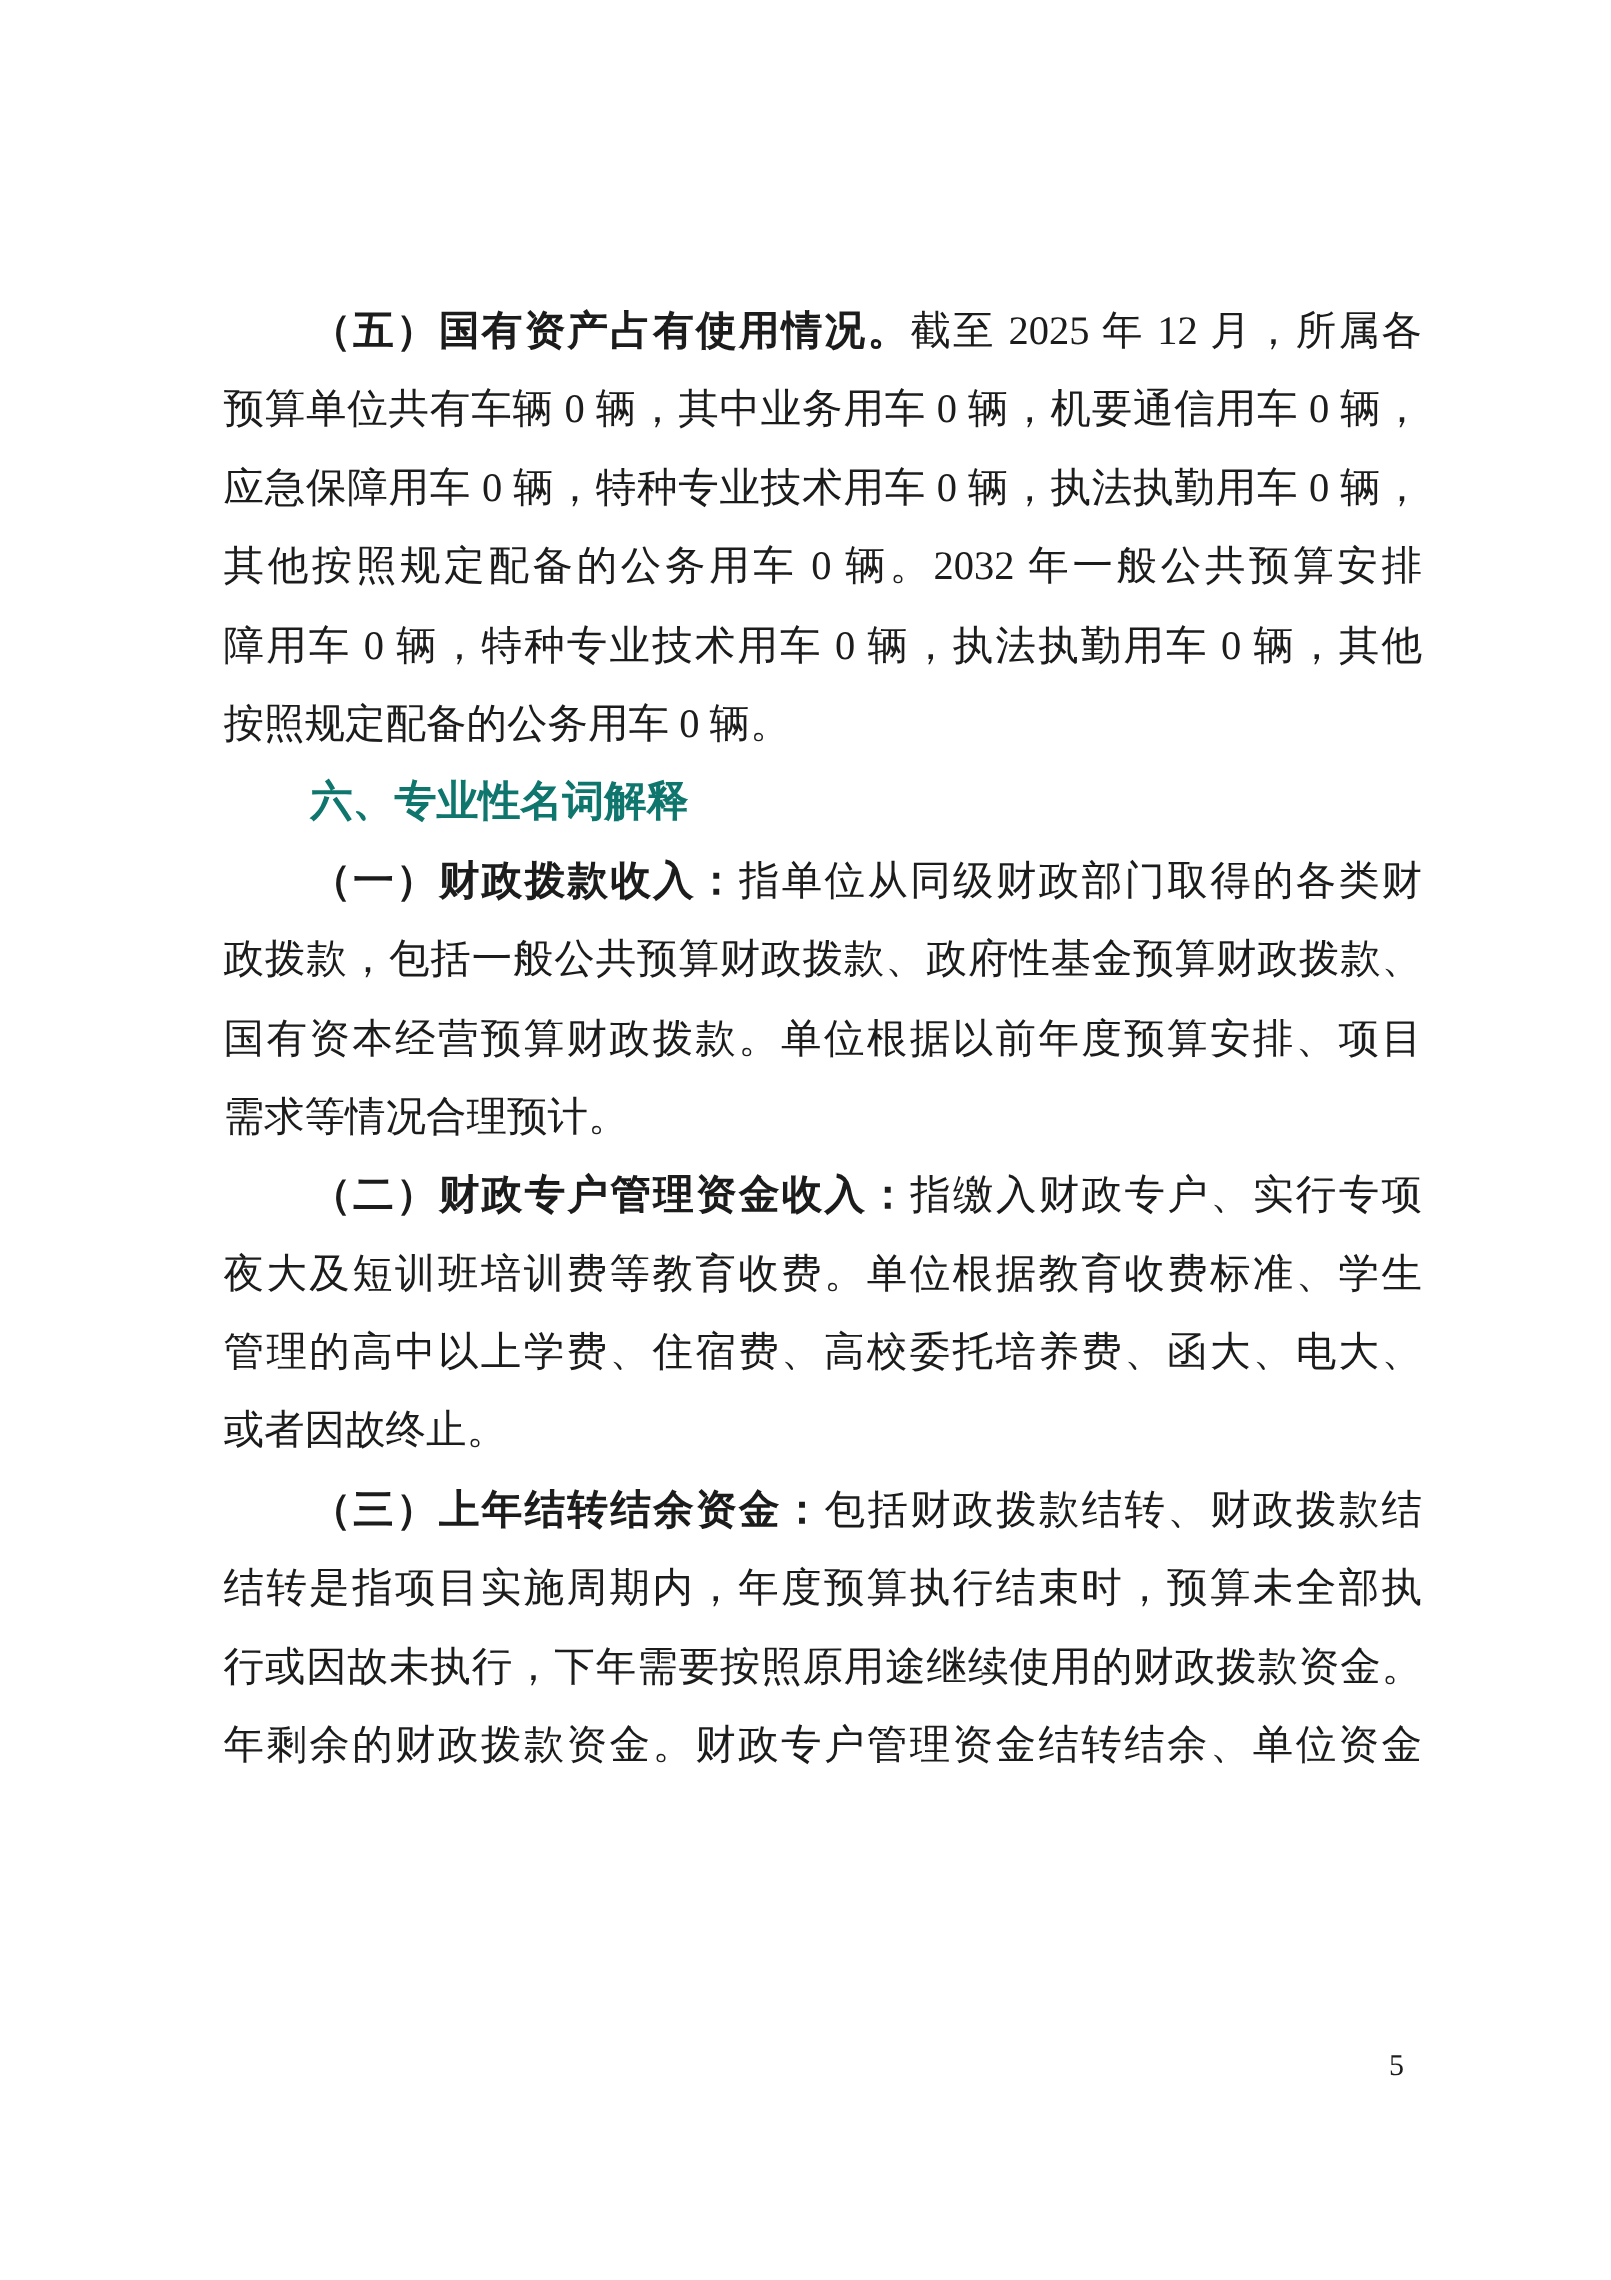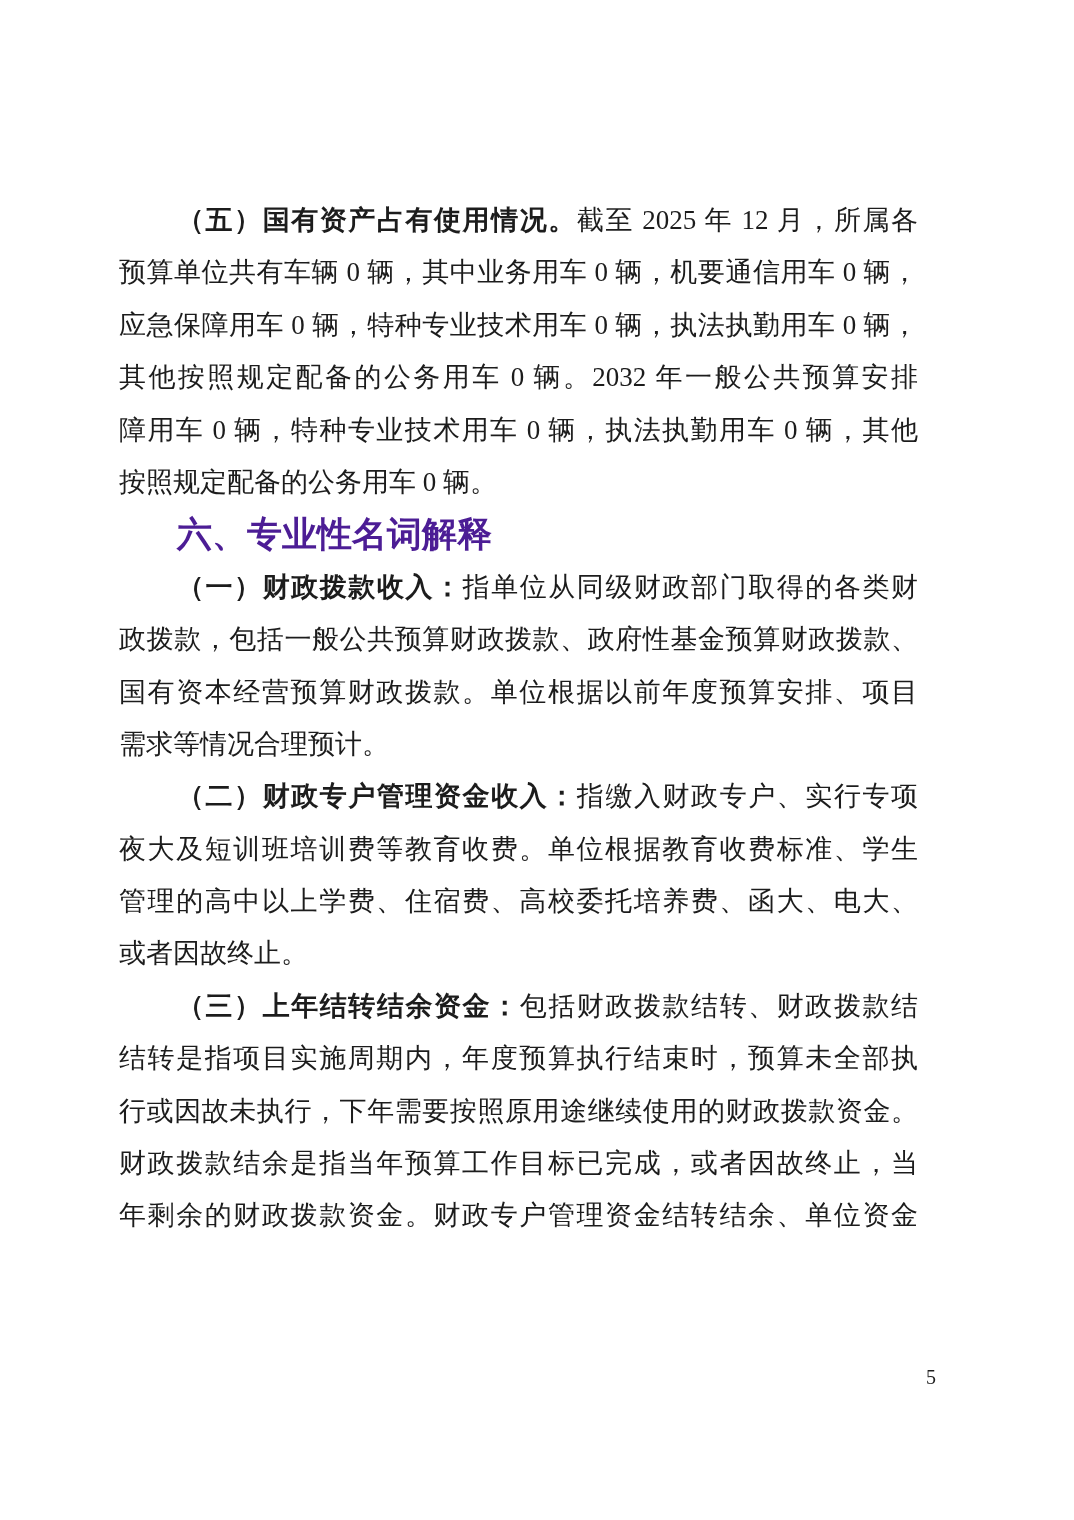--- a/index.html
+++ b/index.html
@@ -12,21 +12,21 @@
     position: relative;
     width: 1074px;
     height: 1520px;
     background: #ffffff;
     overflow: hidden;
     font-family: "Liberation Serif", "DejaVu Serif", serif;
     color: #1c1c1c;
   }
   .content {
     position: absolute;
-    left: 119px;
+    left: 149px;
     top: 194px;
     width: 799px;
   }
   .line {
     font-size: 27px;
     line-height: 52.4px;
     height: 52.4px;
     overflow: hidden;
     text-align: justify;
     text-align-last: justify;
@@ -37,22 +37,22 @@
   }
   .line.last {
     text-align-last: left;
   }
   .lead {
     font-weight: 700;
   }
   .heading {
     font-family: "Liberation Sans", "DejaVu Sans", sans-serif;
     font-weight: 700;
-    font-size: 35px;
-    color: #4c1d95;
+    font-size: 28px;
+    color: #0f766e;
     text-indent: 58px;
     text-align: right;
     text-align-last: left;
   }
   .page-number {
     position: absolute;
     left: 137px;
     top: 1366px;
     width: 799px;
     text-align: right;
@@ -89,20 +89,19 @@
       <div class="line first"><b class="lead">（二）财政专户管理资金收入：</b><span>指缴入财政专户、实行专项</span></div>
       <div class="line">夜大及短训班培训费等教育收费。单位根据教育收费标准、学生</div>
       <div class="line">管理的高中以上学费、住宿费、高校委托培养费、函大、电大、</div>
       <div class="line last">或者因故终止。</div>
     </div>
 
     <div class="para">
       <div class="line first"><b class="lead">（三）上年结转结余资金：</b><span>包括财政拨款结转、财政拨款结</span></div>
       <div class="line">结转是指项目实施周期内，年度预算执行结束时，预算未全部执</div>
       <div class="line">行或因故未执行，下年需要按照原用途继续使用的财政拨款资金。</div>
-      <div class="line">财政拨款结余是指当年预算工作目标已完成，或者因故终止，当</div>
       <div class="line">年剩余的财政拨款资金。财政专户管理资金结转结余、单位资金</div>
     </div>
 
   </div>
 
   <div class="page-number">5</div>
 </div>
 
 </body></html>

